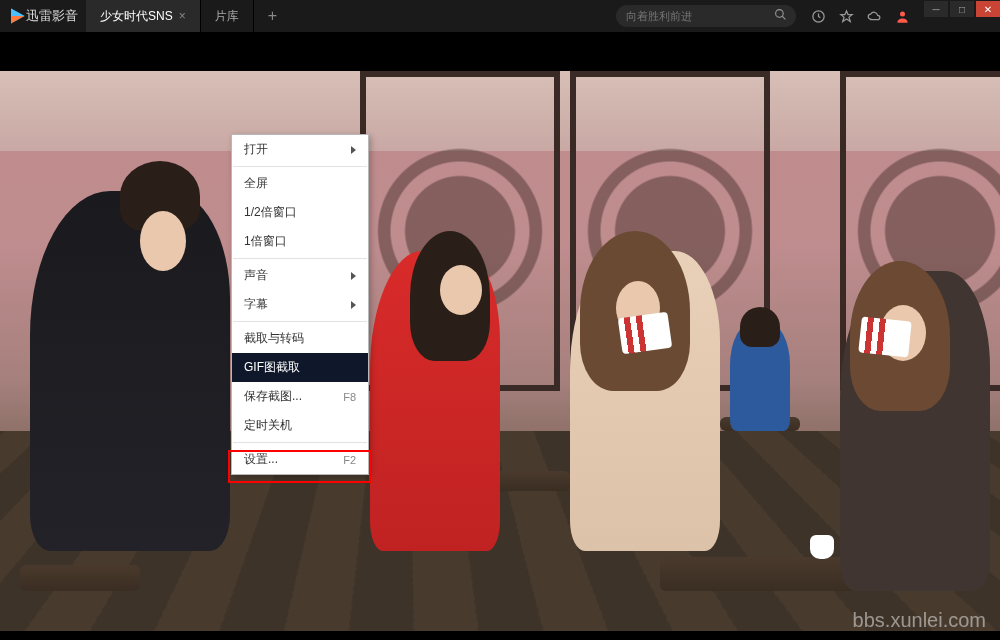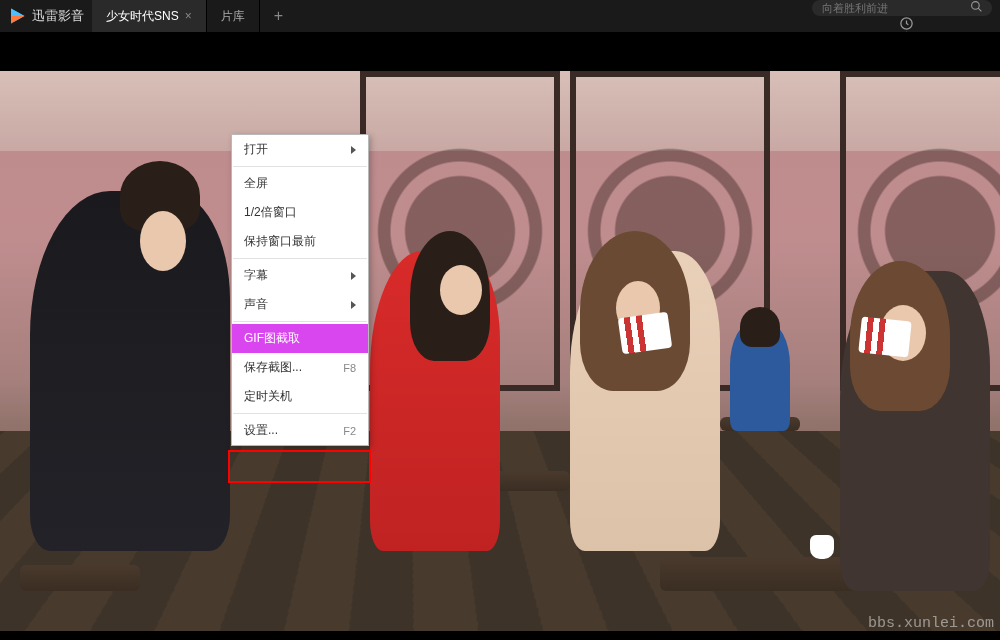--- a/index.html
+++ b/index.html
@@ -15,21 +15,20 @@
       height: 32px;
       background: #1a1a1a;
       display: flex;
       align-items: center;
       position: relative;
     }
     .logo {
       display: flex;
       align-items: flex-end;
       padding: 0 8px;
-      gap: 6px;
     }
     .logo-icon {
       width: 18px;
       height: 18px;
       position: relative;
     }
     .app-name {
       color: #ddd;
       font-size: 13px;
     }
@@ -66,21 +65,20 @@
       font-size: 16px;
       cursor: pointer;
     }
     .right-controls {
       position: absolute;
       right: 0;
       top: 0;
       display: flex;
       align-items: center;
       height: 100%;
-      flex-direction: column;
     }
     .search-box {
       width: 180px;
       height: 22px;
       background: #2a2a2a;
       border-radius: 11px;
       display: flex;
       align-items: center;
       padding: 0 10px;
       margin-right: 8px;
@@ -244,21 +242,21 @@
     .menu-item {
       height: 29px;
       display: flex;
       align-items: center;
       padding: 0 12px;
       justify-content: space-between;
       cursor: pointer;
       position: relative;
     }
     .menu-item.highlighted {
-      background: #d946ef;
+      background: #0f172a;
       color: #fff;
     }
     .menu-item .shortcut { color: #888; font-size: 11px; }
     .submenu-arrow {
       width: 0; height: 0;
       border-top: 4px solid transparent;
       border-bottom: 4px solid transparent;
       border-left: 5px solid #555;
     }
     .menu-sep {
@@ -272,24 +270,24 @@
       top: 418px;
       width: 143px;
       height: 33px;
       border: 2px solid #ff0000;
       z-index: 101;
       pointer-events: none;
     }
     .watermark {
       position: absolute;
       bottom: 8px;
-      right: 6px;
+      right: 14px;
       color: rgba(230,230,230,.55);
-      font-size: 15px;
-      font-family: Liberation Mono, monospace;
+      font-size: 20px;
+      font-family: Liberation Sans, sans-serif;
       z-index: 50;
     }
   </style>
 </head>
 <body>
 
 <div class="titlebar">
   <div class="logo">
     <span class="logo-icon">
       <svg viewBox="0 0 24 24">
@@ -393,32 +391,35 @@
       <span class="submenu-arrow"></span>
     </div>
     <div class="menu-sep"></div>
     <div class="menu-item">
         <span>全屏</span>
       </div>
     <div class="menu-item">
         <span>1/2倍窗口</span>
       </div>
     <div class="menu-item">
-        <span>保持窗口最前</span>
+        <span>1倍窗口</span>
       </div>
     <div class="menu-sep"></div>
+    <div class="menu-item">
+      <span>声音</span>
+      <span class="submenu-arrow"></span>
+    </div>
     <div class="menu-item">
       <span>字幕</span>
       <span class="submenu-arrow"></span>
     </div>
-    <div class="menu-item">
-      <span>声音</span>
-      <span class="submenu-arrow"></span>
-    </div>
     <div class="menu-sep"></div>
+    <div class="menu-item">
+        <span>截取与转码</span>
+      </div>
     <div class="menu-item highlighted">
         <span>GIF图截取</span>
       </div>
     <div class="menu-item">
       <span>保存截图...</span>
       <span class="shortcut">F8</span>
     </div>
     <div class="menu-item">
         <span>定时关机</span>
       </div>

